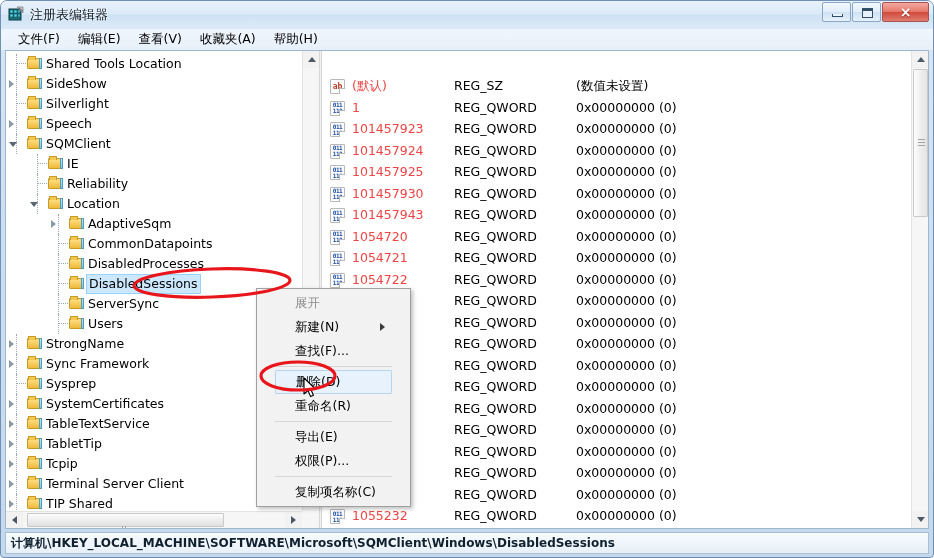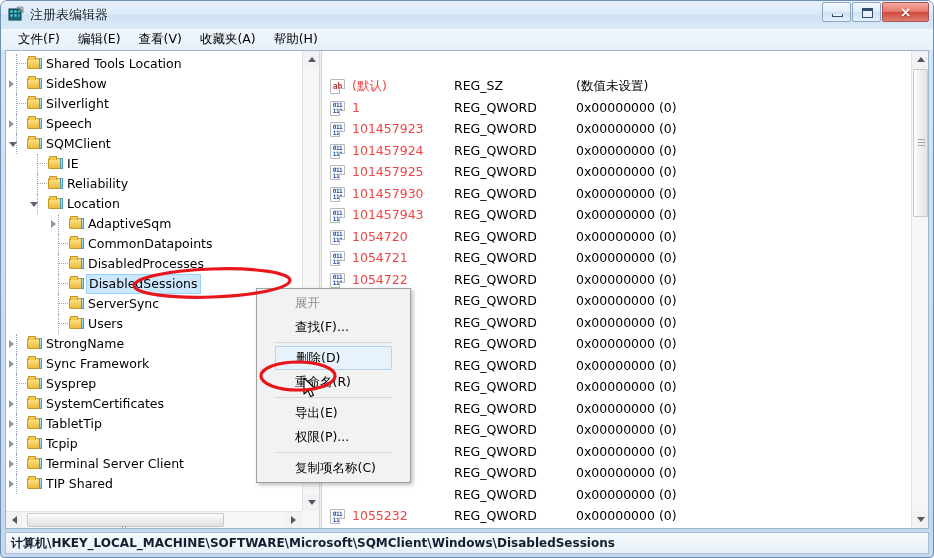--- a/index.html
+++ b/index.html
@@ -506,20 +506,29 @@
               </span>
               <span class="tlabel" style="left: 40px;">SystemCertificates</span>
             </div>
             <div class="trow">
               <span class="tvline" style="left: 10px;"></span>
               <span class="tarrow collapsed" style="left: 3px;"></span>
               <span class="folder" style="left: 21px;">
                 <i></i>
                 <b></b>
               </span>
+              <span class="tlabel" style="left: 40px;">TableTextService</span>
+            </div>
+            <div class="trow">
+              <span class="tvline" style="left: 10px;"></span>
+              <span class="tarrow collapsed" style="left: 3px;"></span>
+              <span class="folder" style="left: 21px;">
+                <i></i>
+                <b></b>
+              </span>
               <span class="tlabel" style="left: 40px;">TabletTip</span>
             </div>
             <div class="trow">
               <span class="tvline" style="left: 10px;"></span>
               <span class="tarrow collapsed" style="left: 3px;"></span>
               <span class="folder" style="left: 21px;">
                 <i></i>
                 <b></b>
               </span>
               <span class="tlabel" style="left: 40px;">Tcpip</span>
@@ -766,20 +775,21 @@
         <div class="sb-down">
           <span class="sb-arrow-down"></span>
         </div>
       </div>
     </div>
   </div>
 
   <div class="ctxmenu">
     <div id="ctx-items">
         <div class="ctxitem disabled"><span>展开</span></div>
+        <div class="ctxitem"><span>新建(N)</span><span class="submenu-arrow"></span></div>
         <div class="ctxitem"><span>查找(F)...</span></div>
         <div class="ctxsep"></div>
         <div class="ctxitem hl"><span>删除(D)</span></div>
         <div class="ctxitem"><span>重命名(R)</span></div>
         <div class="ctxsep"></div>
         <div class="ctxitem"><span>导出(E)</span></div>
         <div class="ctxitem"><span>权限(P)...</span></div>
         <div class="ctxsep"></div>
         <div class="ctxitem"><span>复制项名称(C)</span></div>
       </div>

